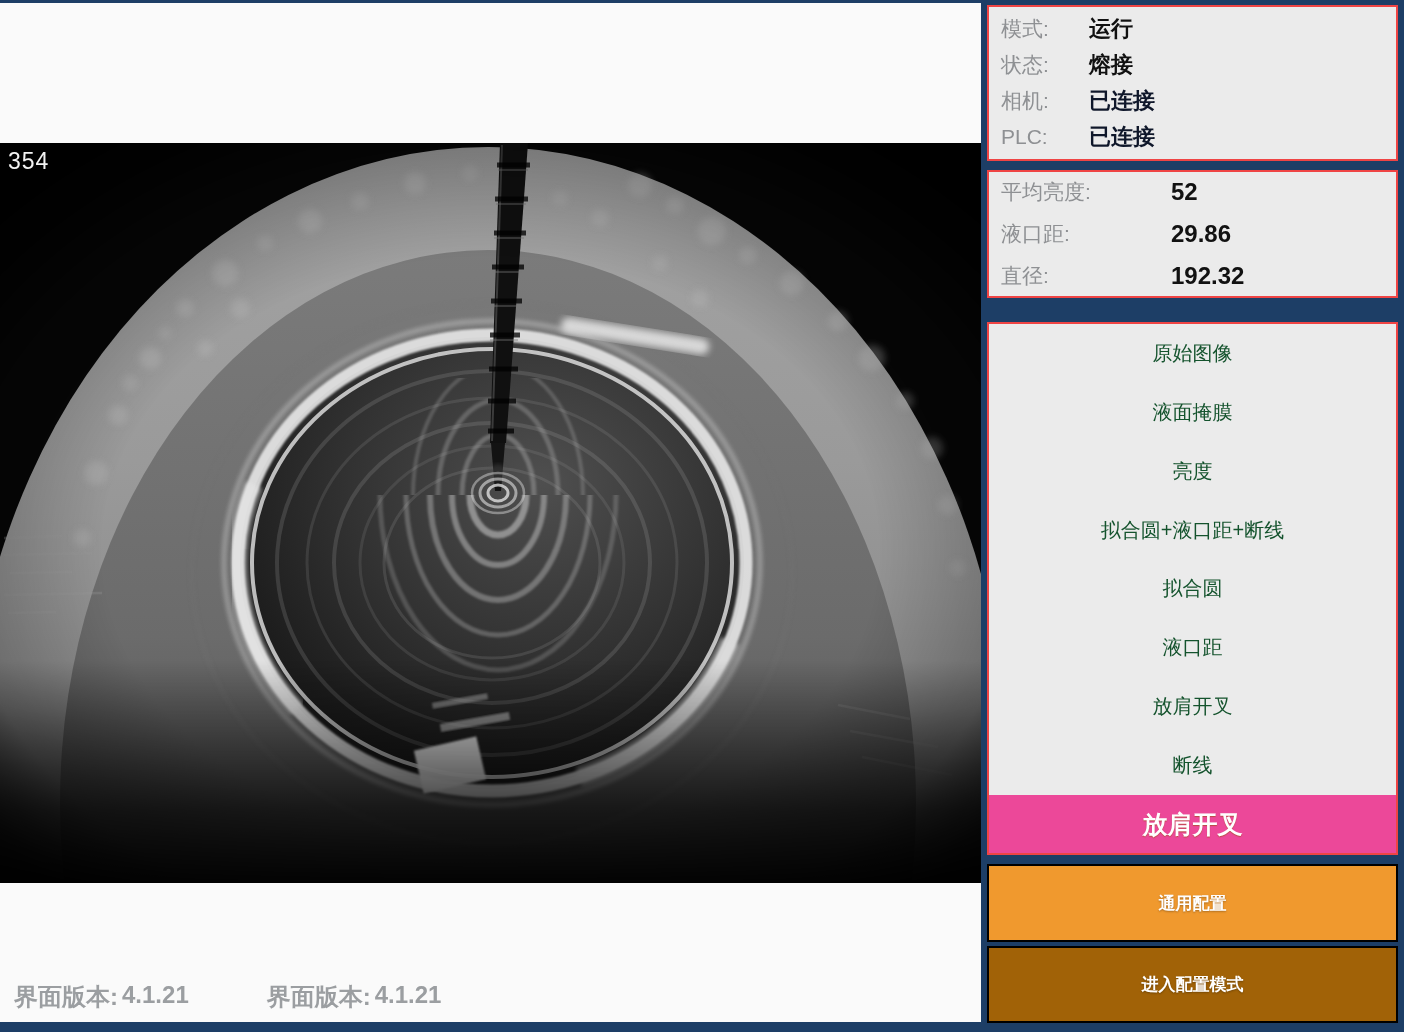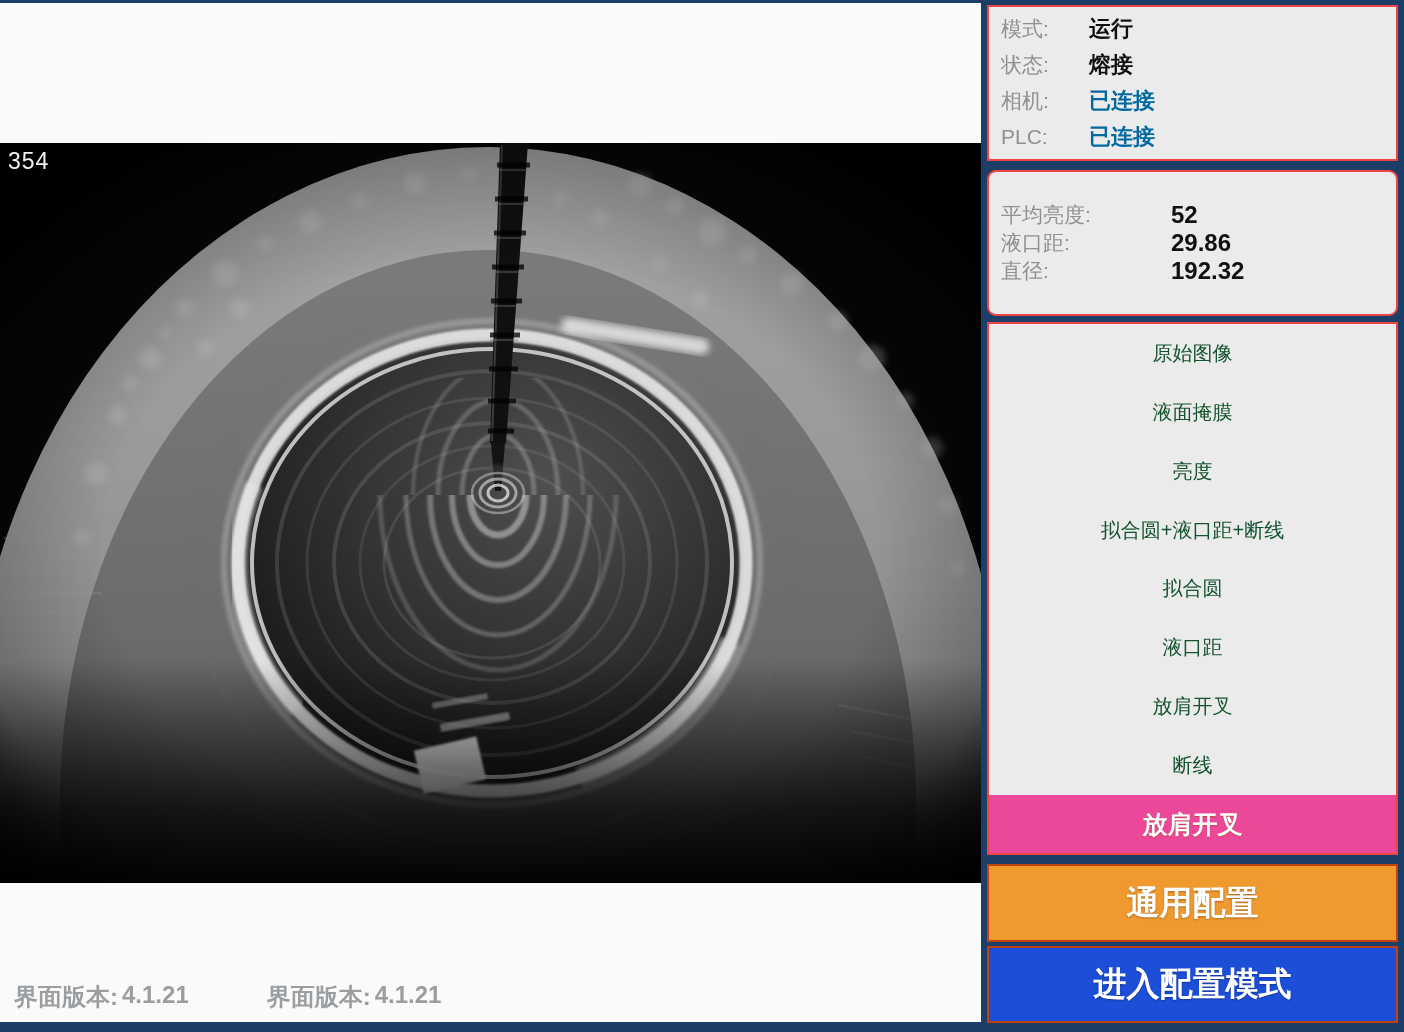--- a/index.html
+++ b/index.html
@@ -31,43 +31,43 @@
   .version-item{display:flex;gap:4px;}
   
   .panel{
     position:absolute;left:987px;width:411px;box-sizing:border-box;
     background:#ebebeb;border:2px solid #ef4444;
   }
   .panel-status{top:5px;height:156px;display:flex;flex-direction:column;justify-content:space-around;padding:4px 12px;}
   .status-row{display:flex;align-items:center;font-size:21px;}
   .status-row .lbl{color:#8e9093;width:88px;flex:none;}
   .status-row .val{font-weight:bold;color:#111;font-size:22px;}
-  .status-row .val.green{color:#0369a1;}
-  .panel-measure{top:170px;height:146px;display:flex;flex-direction:column;justify-content:center;padding:6px 12px;border-radius:9px;}
+  .status-row .val.green{color:#0f172a;}
+  .panel-measure{top:170px;height:128px;display:flex;flex-direction:column;justify-content:space-between;padding:6px 12px;}
   .measure-row{display:flex;align-items:center;font-size:21px;}
   .measure-row .lbl{color:#8e9093;width:170px;flex:none;}
   .measure-row .val{font-weight:bold;color:#111;font-size:24px;}
   .panel-viewmodes{top:322px;height:533px;display:flex;flex-direction:column;}
   .view-mode-item{
     flex:1;display:flex;align-items:center;justify-content:center;
     color:#14532d;font-size:20px;cursor:default;
   }
   .active-mode-btn{
     height:58px;flex:none;display:flex;align-items:center;justify-content:center;
     background:#ec4899;color:#fff;font-weight:bold;font-size:25px;
     text-shadow:0 1px 1px rgba(150,75,0,.55);cursor:pointer;
   }
   .panel-btn{
     display:flex;align-items:center;justify-content:center;
-    color:#fff;font-weight:bold;font-size:33px;cursor:pointer;
-    border:2px solid #c2410c;
+    color:#fff;font-weight:bold;font-size:17px;cursor:pointer;
+    border:2px solid #000000;
     text-shadow:0 1px 2px rgba(0,0,0,.3);
   }
   .btn-general{top:864px;height:78px;background:#f0992e;}
-  .btn-config{top:946px;height:77px;background:#1d4ed8;}
+  .btn-config{top:946px;height:77px;background:#a16207;}
 </style>
 </head>
 <body>
 
 <div class="left-pane">
 
   <div class="camera-view">
     <svg width="981" height="740" viewBox="0 0 981 740">
       <defs>
         <linearGradient id="gDomeOuter" x1="0" y1="0" x2="0" y2="1">

